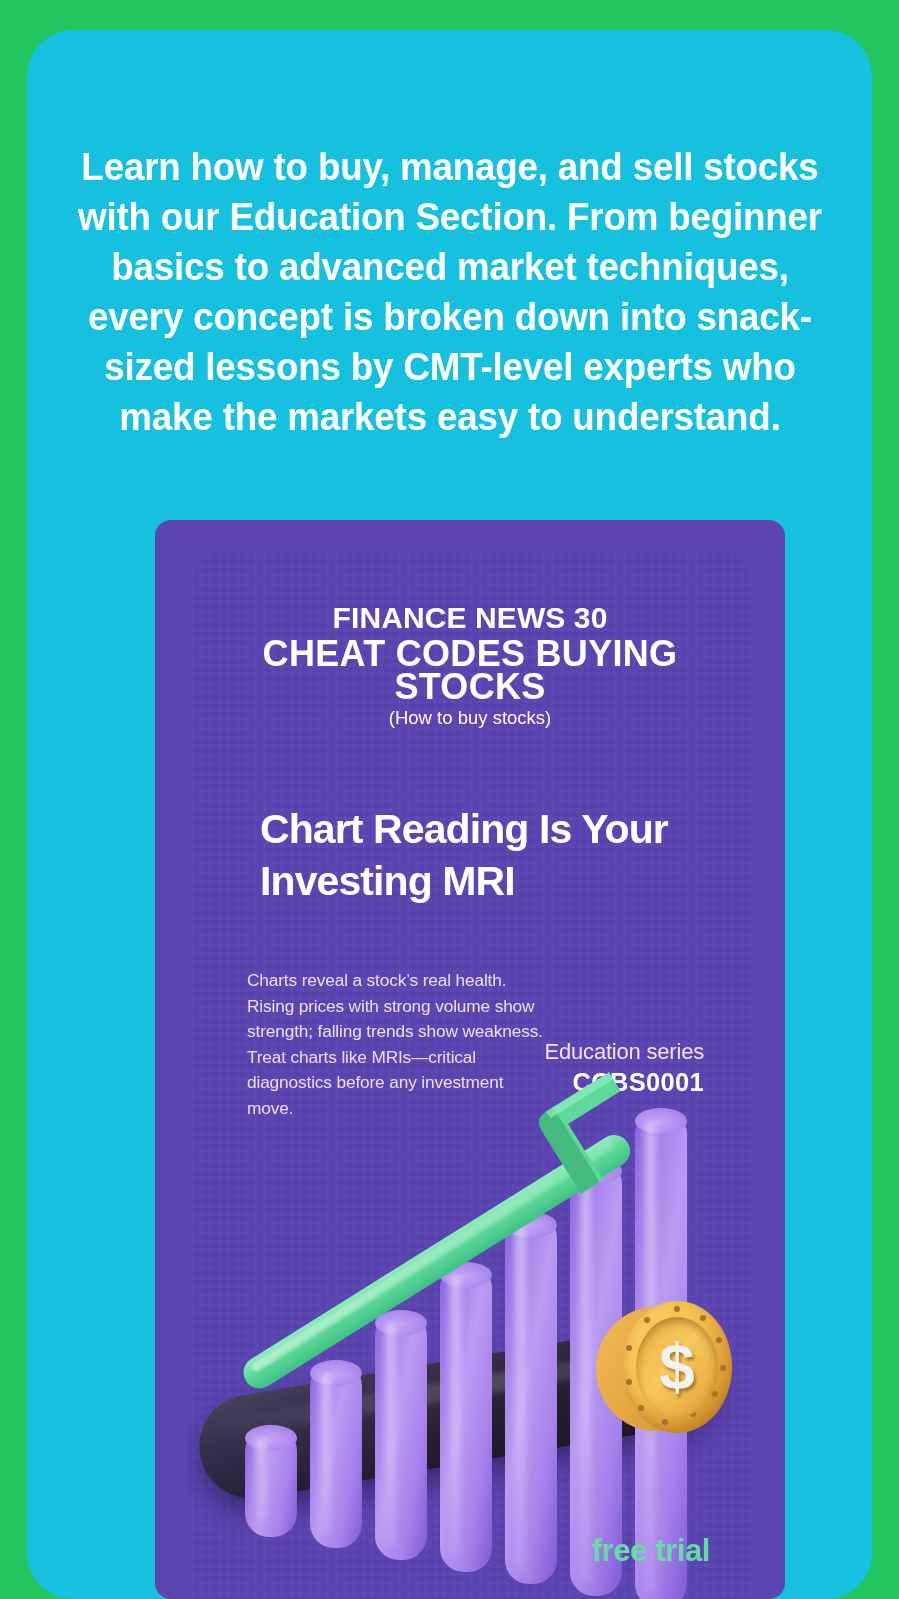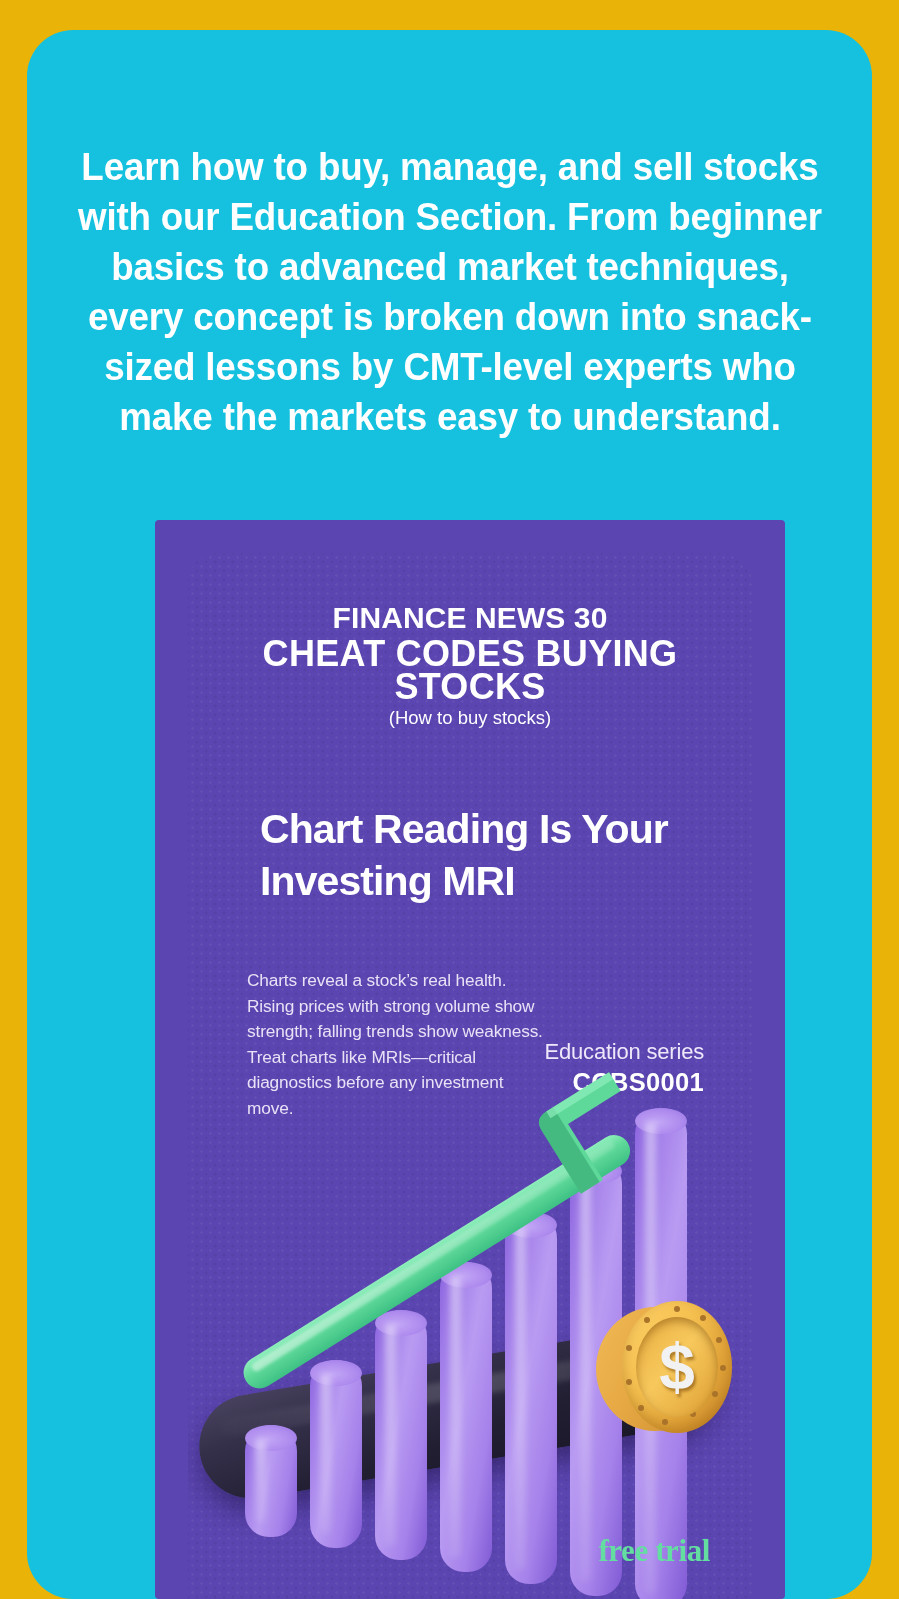--- a/index.html
+++ b/index.html
@@ -1,40 +1,40 @@
 <!DOCTYPE html>
 <html><head>
 <meta charset="utf-8">
 <style>
   * { margin:0; padding:0; box-sizing:border-box; }
   html,body{
     width:899px; height:1599px; background:#000000; overflow:hidden;
     font-family:"Liberation Sans", sans-serif;
   }
-  #root{ position:relative; width:899px; height:1599px; background:#eab308; }
+  #root{ position:relative; width:899px; height:1599px; background:#22c55e; }
 
   
   .cyan-panel{
     position:absolute; left:27px; top:30px; width:845px; height:1569px;
     background:#15C1DE; border-radius:46px 46px 46px 46px; overflow:hidden;
   }
 
   
   .headline{
     position:absolute; left:28px; top:112px; width:790px;
     text-align:center; color:#FFFFFF;
     font-family:"Liberation Sans Narrow","Liberation Sans",sans-serif;
     font-weight:700; font-size:38.5px; line-height:50px;
     letter-spacing:-0.2px; transform:scaleX(0.955); transform-origin:50% 50%;
   }
 
   
   .purple-card{
     position:absolute; left:128px; top:490px; width:630px; height:1079px;
-    background:#5B45B0; border-radius:4px; overflow:hidden;
+    background:#5B45B0; border-radius:16px; overflow:hidden;
   }
   .inner-panel{
     position:absolute; left:33px; top:33px; right:33px; bottom:0;
     border-radius:30px 30px 0 0;
     background-color:#5B45B0;
     background-image:
       radial-gradient(rgba(255,255,255,0.055) 1.2px, transparent 1.3px),
       radial-gradient(rgba(0,0,0,0.075) 1.2px, transparent 1.3px);
     background-size:9px 9px, 9px 9px;
     background-position:0 0, 4.5px 4.5px;
@@ -71,21 +71,21 @@
   }
 
   
   .series-wrap{ position:absolute; right:48px; top:485px; text-align:right; color:#fff; }
   .series-label{ font-size:22px; line-height:28px; color:#EDE8FA; letter-spacing:-0.2px; }
   .series-code{ font-size:25.5px; line-height:31px; font-weight:700; letter-spacing:0.3px; margin-top:1px; }
 
   
   .free-trial{
     position:absolute; right:42px; bottom:30px;
-    color:#63DDA0; font-weight:700; font-size:31px; letter-spacing:-0.4px;font-family:Liberation Serif, serif;
+    color:#63DDA0; font-weight:700; font-size:31px; letter-spacing:-0.4px;
   }
 
   
   .illus{ position:absolute; left:0; top:520px; width:564px; height:560px; }
 
   .base{
     position:absolute; left:12px; top:330px; width:520px; height:104px;
     background:linear-gradient(170deg,#4a4460 0%,#35304a 26%,#221f33 62%,#191627 100%);
     border-radius:52px;
     transform:rotate(-9.5deg); transform-origin:0% 50%;

